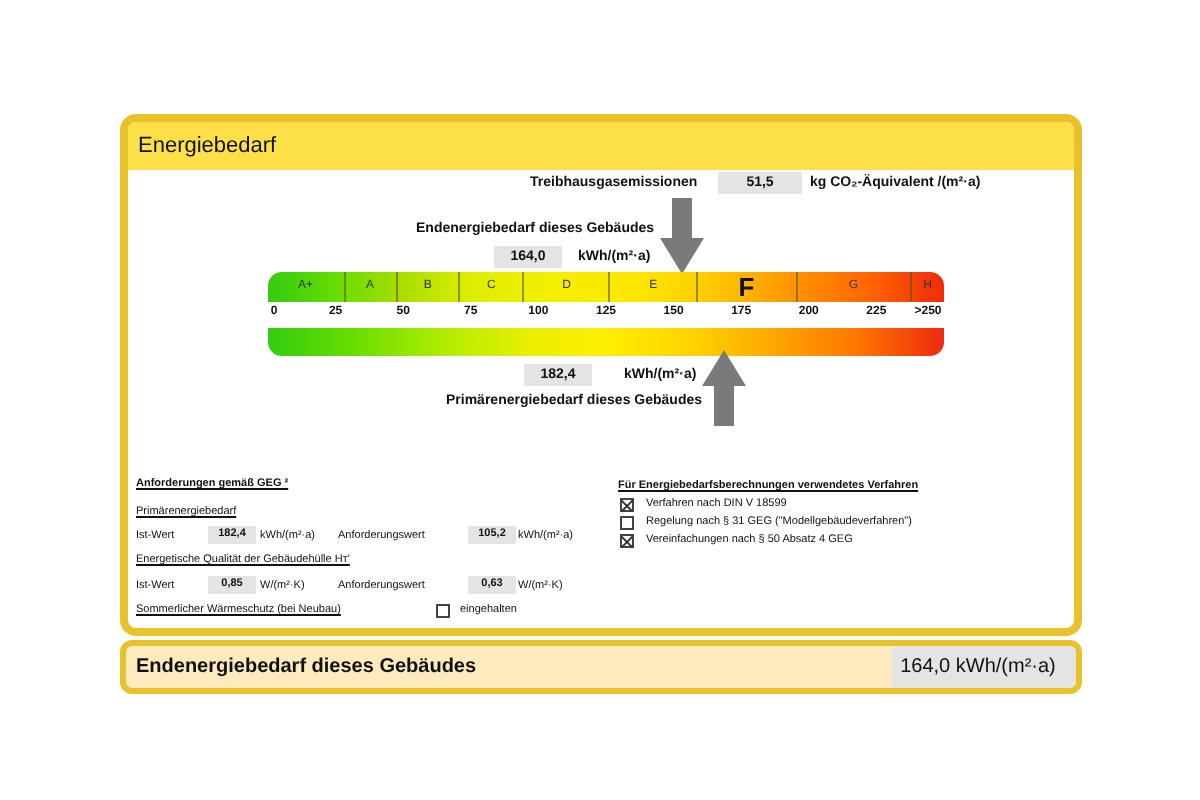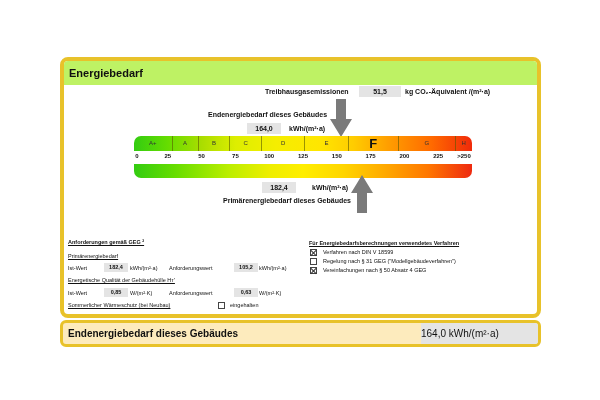--- a/index.html
+++ b/index.html
@@ -4,22 +4,22 @@
 <style>
   * { box-sizing: border-box; margin: 0; padding: 0; }
   html, body { width: 600px; height: 400px; background: #ffffff; overflow: hidden; }
   body { position: relative; font-family: "Liberation Sans", sans-serif; color: #111; }
 
   .main-box {
     position: absolute; left: 60px; top: 57px; width: 481px; height: 261px;
     border: 4px solid #e8c22a; border-radius: 8px; background: #fff; overflow: hidden;
   }
   .main-header {
-    height: 24px; background: #bef264; padding-left: 5px;
-    font-weight: bold; font-size: 11px; line-height: 24px; color: #111;
+    height: 24px; background: #fde047; padding-left: 5px;
+    font-weight: normal; font-size: 11px; line-height: 24px; color: #111;
   }
 
   .abs { position: absolute; white-space: nowrap; }
   .lbl-bold { font-weight: bold; font-size: 7px; }
   .valbox {
     position: absolute; background: #e4e4e4; font-weight: bold; font-size: 7px;
     text-align: center; line-height: 11px; height: 11px;
   }
   .unit { font-size: 7px; font-weight: bold; }
 
@@ -65,22 +65,22 @@
   .check.x::after { transform: rotate(-45deg); }
 
   .bottom-box {
     position: absolute; left: 60px; top: 320px; width: 481px; height: 27px;
     border: 3px solid #e8c22a; border-radius: 6px; overflow: hidden;
     background: #fdebbd; display: flex; align-items: center;
   }
   .bottom-title { font-weight: bold; font-size: 10px; padding-left: 5px; }
   .bottom-note { font-size: 10px; padding-left: 6px; }
   .bottom-value {
-    position: absolute; right: 0; top: 0; height: 100%; width: 117px;
-    background: #e4e4e4; text-align: left; padding-right: 6px;
+    position: absolute; right: 0; top: 0; height: 100%; width: 92px;
+    background: #e4e4e4; text-align: center; padding-right: 6px;
     font-size: 10px; line-height: 21px;
   }
 </style>
 </head>
 <body>
 
 <div class="main-box">
   <div class="main-header">Energiebedarf</div>
 
   <span class="abs lbl-bold" style="left:201px; top:27px;">Treibhausgasemissionen</span>

